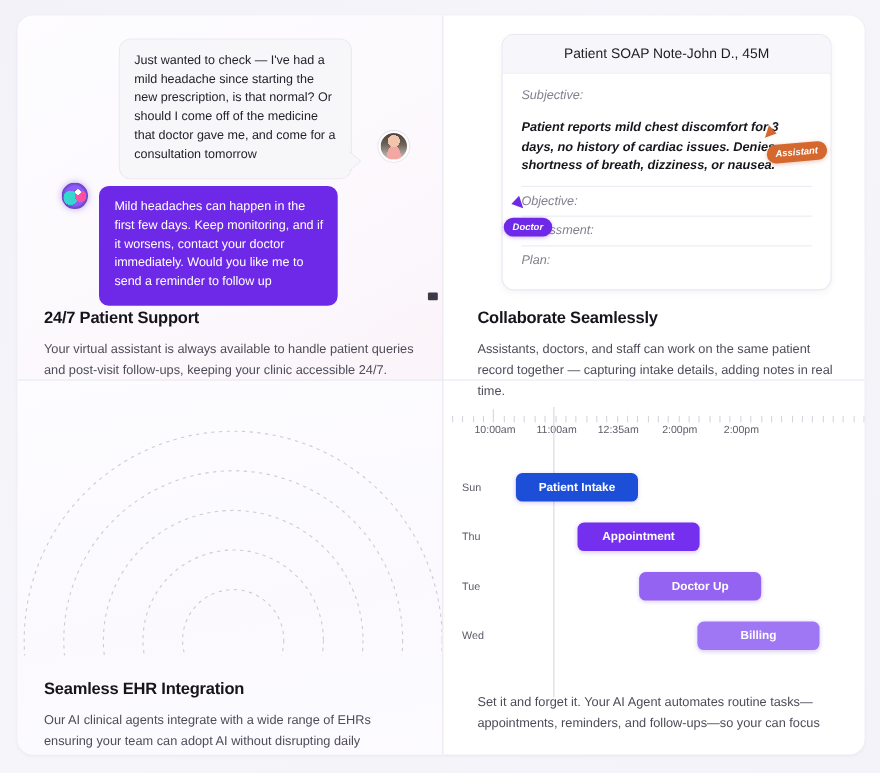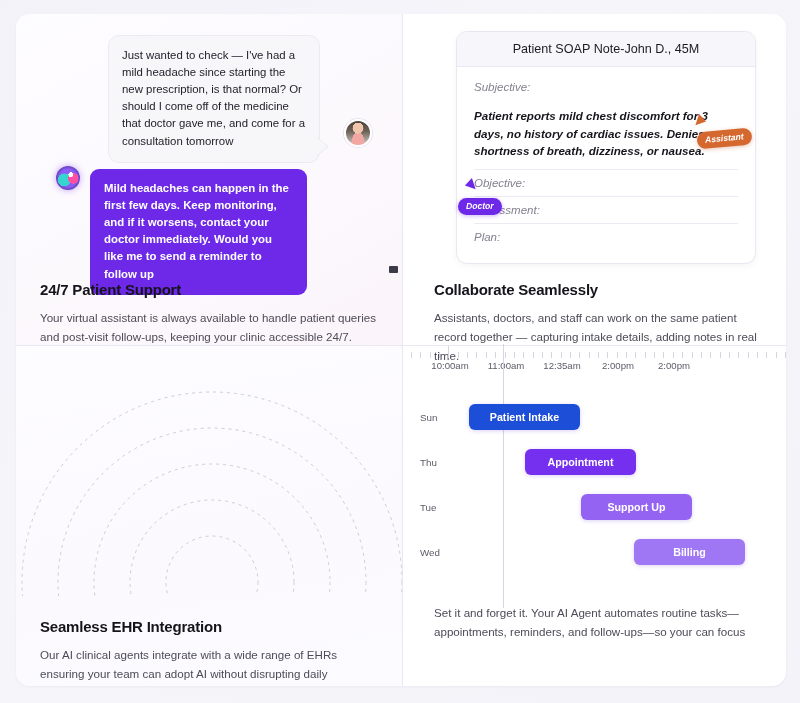--- a/index.html
+++ b/index.html
@@ -48,21 +48,21 @@
   }
   .hdiv {
     position: absolute; left: 0; top: 331px; width: 770px; height: 1px;
     background: #e9e7f0;
   }
 
   .quad { position: absolute; }
   .q-tl { left: 0;     top: 0;     width: 386px; height: 331px; }
   .q-tr { left: 387px; top: 0;     width: 383px; height: 331px; }
   .q-bl { left: 0;     top: 332px; width: 386px; height: 340px; }
-  .q-br { left: 387px; top: 318px; width: 383px; height: 340px; }
+  .q-br { left: 387px; top: 344px; width: 383px; height: 340px; }
 
   
   .caption { position: absolute; left: 24px; right: 20px; }
   .cap-title {
     font-size: 15px; font-weight: bold; color: #15141a;
     letter-spacing: -0.2px; margin-bottom: 11px;
   }
   .cap-body {
     font-size: 11.6px; line-height: 1.62; color: #4d4b58;
   }
@@ -102,21 +102,21 @@
       radial-gradient(circle at 72% 52%, #ff4fa3 0 24%, transparent 25%),
       radial-gradient(circle at 34% 58%, #35d6d0 0 30%, transparent 31%),
       radial-gradient(circle at 50% 50%, #8b5cf6 0 52%, #2b1458 100%);
     box-shadow: 0 0 7px rgba(124,58,237,.45);
   }
   .bubble-ai {
     position: absolute; left: 74px; top: 155px; width: 217px;
     background: #6d28e8;
     border-radius: 9px;
     padding: 11px 13px 12px 14px;
-    font-size: 11.4px; line-height: 1.50; font-weight: bold; color: #ffffff;
+    font-size: 11.4px; line-height: 1.50; font-weight: normal; color: #ffffff;
   }
   .mini-cursor {
     position: absolute; left: 373px; top: 252px;
     width: 9px; height: 7px; border-radius: 1px;
     background: #3b3a46;
   }
 
   
   .soap {
     position: absolute; left: 53px; top: 17px; width: 300px;
@@ -342,21 +342,21 @@
         <div class="nowline" style="left:100px;"></div>
         <div id="tl-rows">
             <div class="row-label" style="top: 80px;">Sun</div>
             <div class="row-label" style="top: 125px;">Thu</div>
             <div class="row-label" style="top: 170px;">Tue</div>
             <div class="row-label" style="top: 215px;">Wed</div>
           </div>
         <div id="tl-bars">
             <div class="bar" style="left: 66px; top: 72px; width: 111px; background: #1d4ed8;">Patient Intake</div>
             <div class="bar" style="left: 122px; top: 117px; width: 111px; background: rgb(116, 48, 238);">Appointment</div>
-            <div class="bar" style="left: 178px; top: 162px; width: 111px; background: rgb(149, 99, 242);">Support Up</div>
+            <div class="bar" style="left: 178px; top: 162px; width: 111px; background: rgb(149, 99, 242);">Doctor Up</div>
             <div class="bar" style="left: 231px; top: 207px; width: 111px; background: rgb(159, 118, 243);">Billing</div>
           </div>
       </div>
 
       <div class="caption" style="top:272px;left:31px;right:16px;">
         <div class="cap-body">Set it and forget it. Your AI Agent automates routine tasks—appointments, reminders, and follow-ups—so your can focus</div>
       </div>
     </div>
 
   </div>

